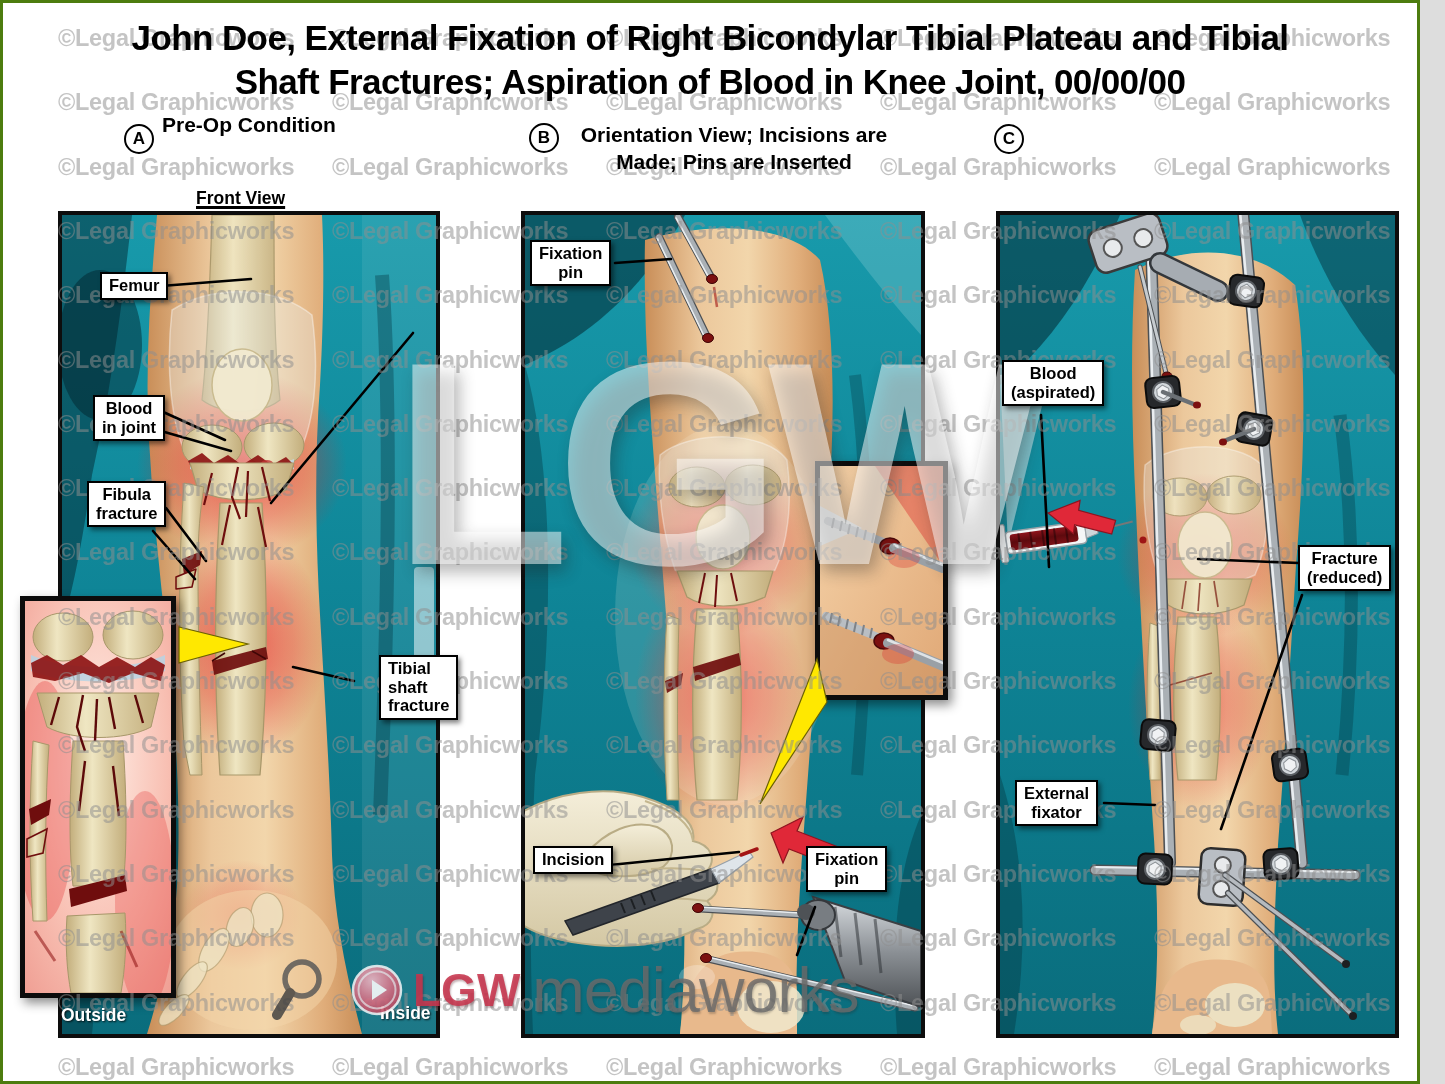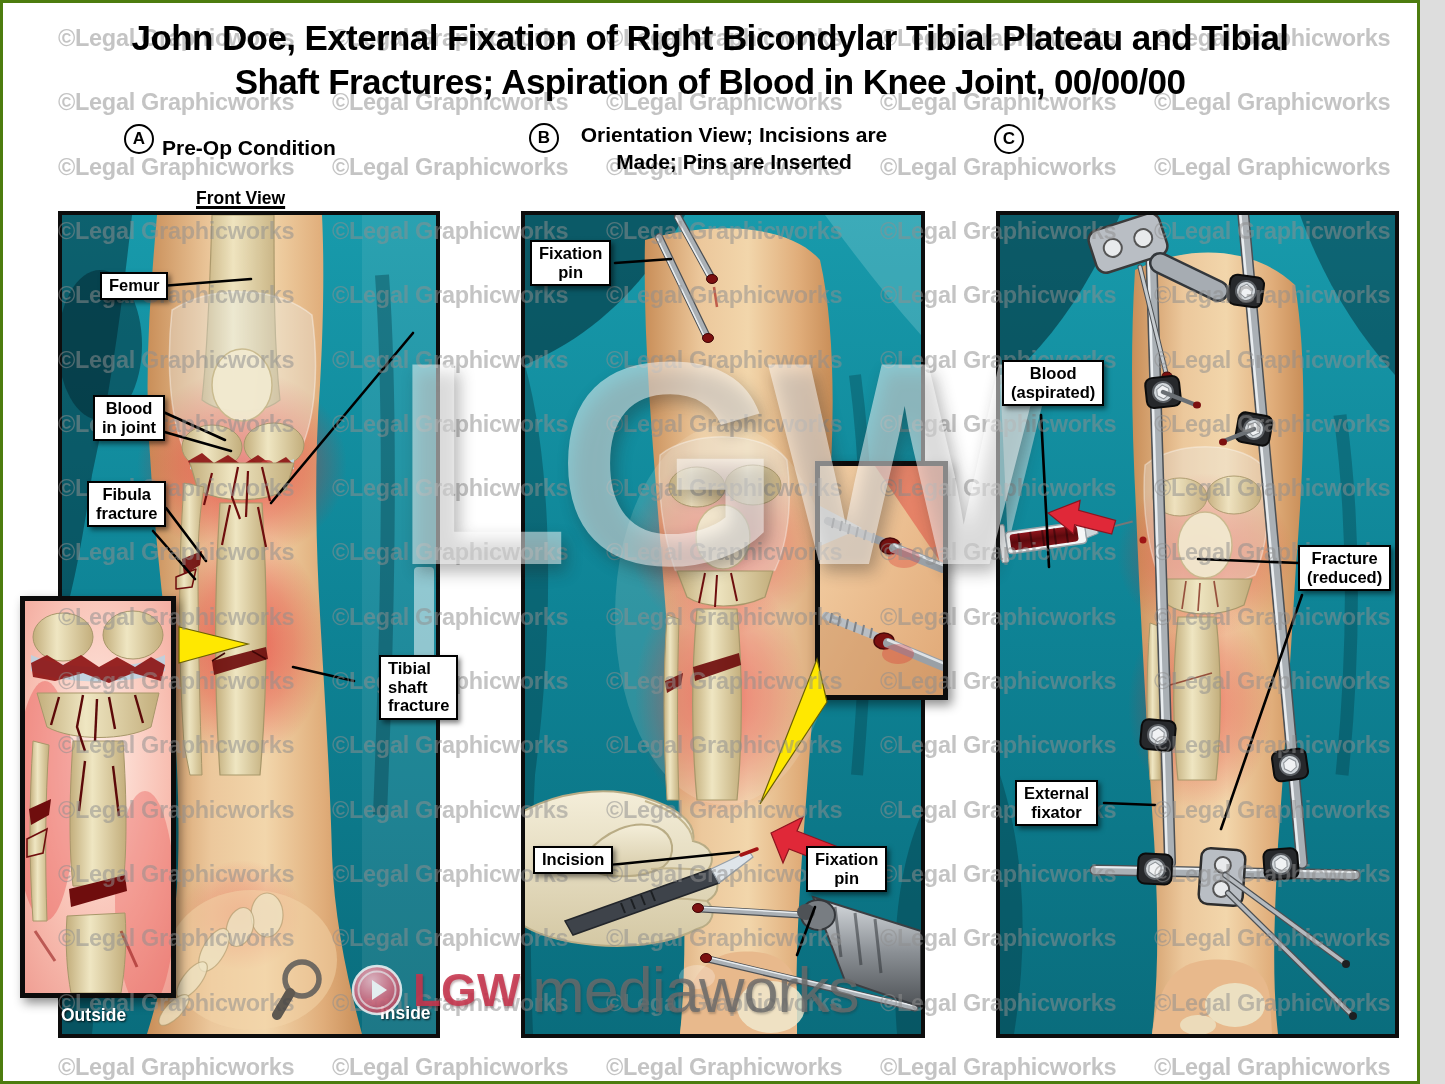--- a/index.html
+++ b/index.html
@@ -47,21 +47,21 @@
 </style>
 </head>
 <body>
 
 <div class="page">
 
   <div class="title">John Doe, External Fixation of Right Bicondylar Tibial Plateau and Tibial
 Shaft Fractures; Aspiration of Blood in Knee Joint, 00/00/00</div>
 
   <div class="sec-circle" style="left:121px;top:121px;">A</div>
-  <div class="sec-heading" style="left:159px;top:132px;">Pre-Op Condition</div>
+  <div class="sec-heading" style="left:159px;top:109px;">Pre-Op Condition</div>
 
   <div class="sec-circle" style="left:526px;top:120px;">B</div>
   <div class="sec-heading center" style="left:545px;top:119px;width:372px;">Orientation View; Incisions are
 Made; Pins are Inserted</div>
 
   <div class="sec-circle" style="left:991px;top:121px;">C</div>
 
   <div class="front-view">Front View</div>
 
   <div class="panel" style="left:55px;top:208px;width:382px;height:827px;">

